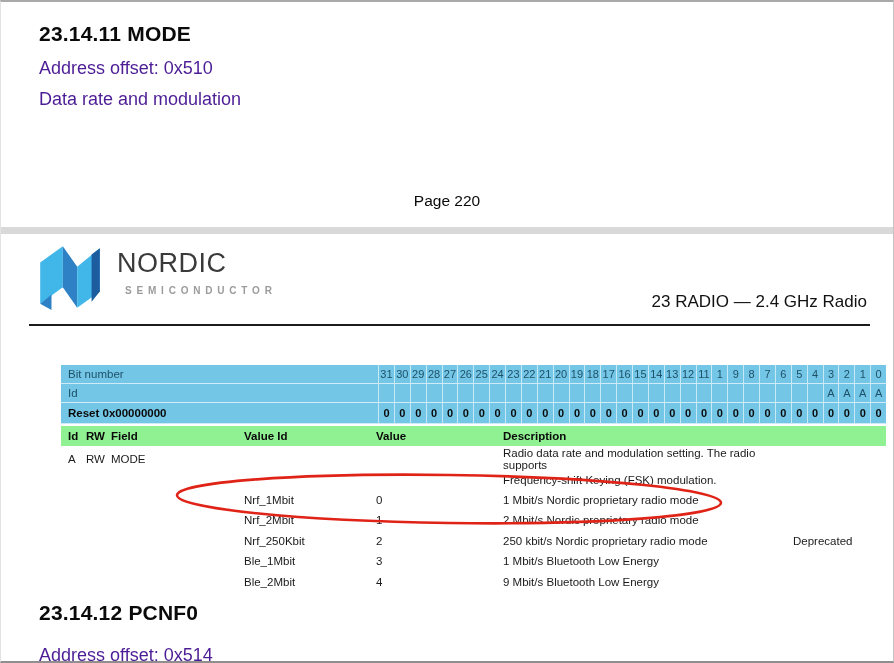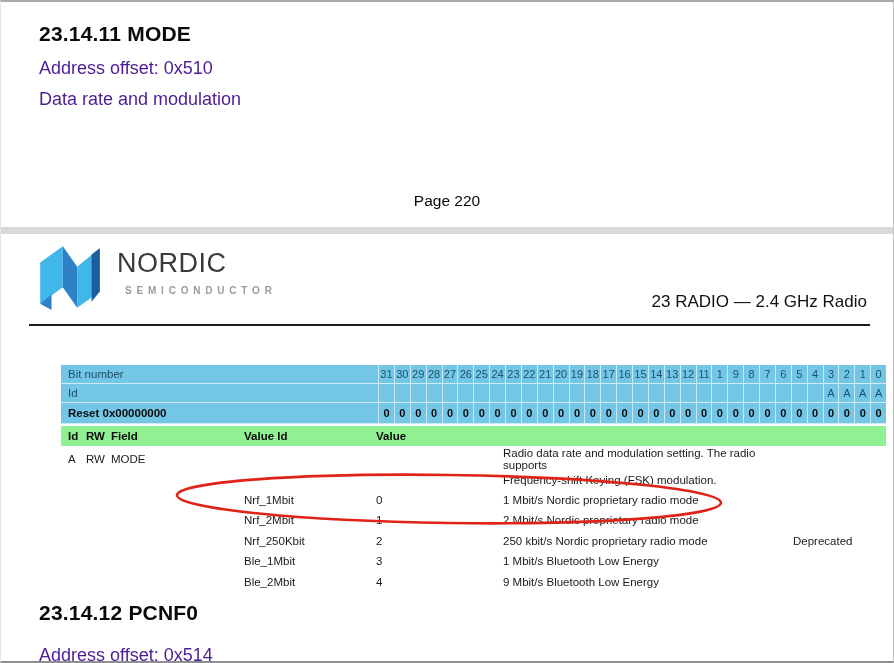--- a/index.html
+++ b/index.html
@@ -178,20 +178,21 @@
           <div class="bitcell b">0</div>
         </div>
     </div>
 
     <div class="cols ghead">
       <span class="c-id">Id</span>
       <span class="c-rw">RW</span>
       <span class="c-field">Field</span>
       <span class="c-vid">Value Id</span>
       <span class="c-val">Value</span>
+      <span class="c-desc">Description</span>
     </div>
 
     <div class="vrows" id="value-rows">
         <div class="cols vrow">
           <span class="c-id">A</span>
           <span class="c-rw">RW</span>
           <span class="c-field">MODE</span>
           <span class="c-vid"></span>
           <span class="c-val"></span>
           <span class="c-desc">Radio data rate and modulation setting. The radio supports</span>

